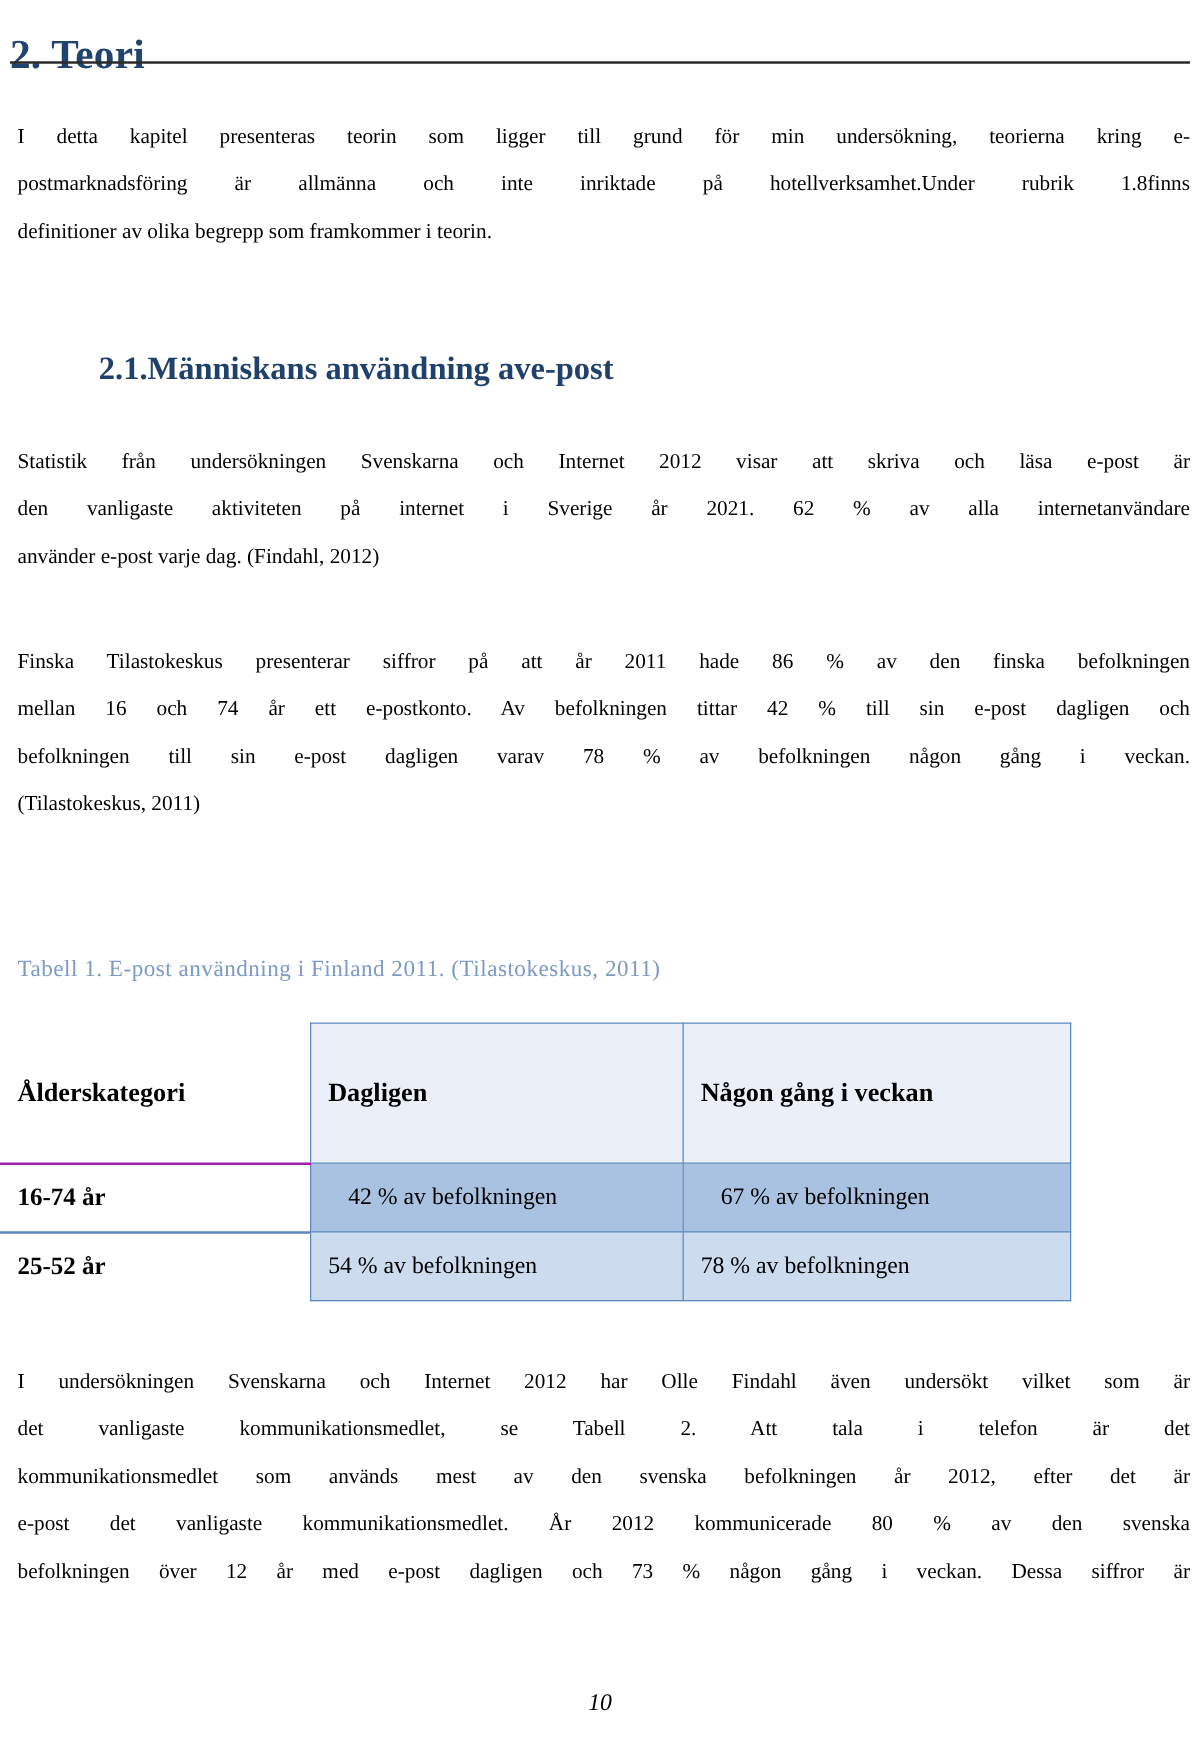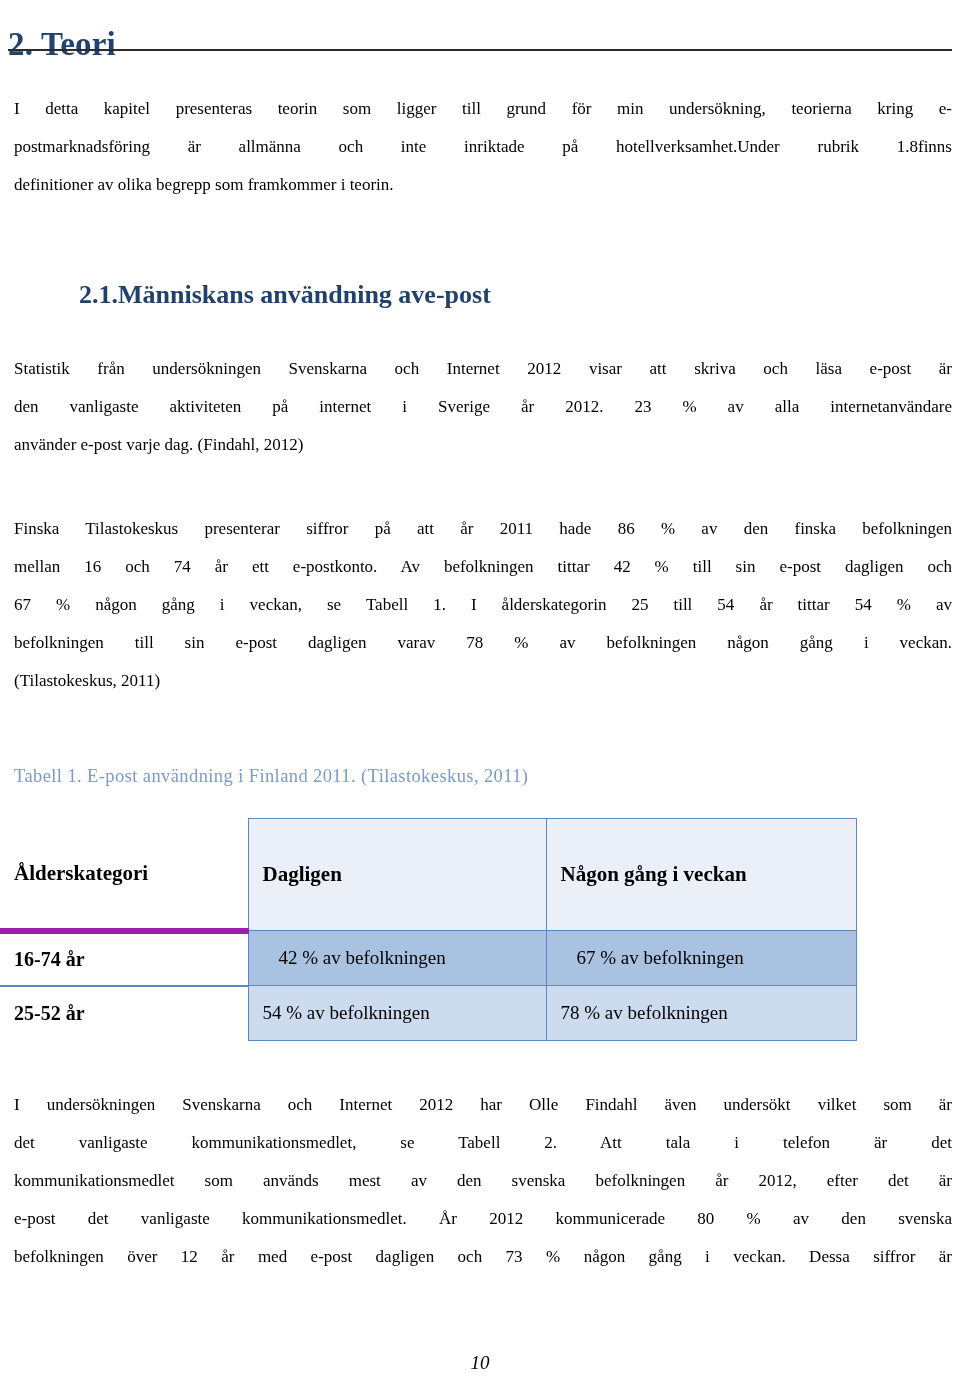--- a/index.html
+++ b/index.html
@@ -111,21 +111,21 @@
     padding: 0 8px;
     vertical-align: middle;
     text-align: left;
   }
 
   
   tr.head-row { height: 112px; }
   tr.head-row th.first {
     background: #ffffff;
     border: none;
-    border-bottom: 6px solid #a21caf;
+    border-bottom: 2px solid #a21caf;
     font-weight: bold;
     font-size: 21px;
     padding-left: 14px;
   }
   tr.head-row th.body-col {
     background: #eaeff8;
     border: 1px solid #5b88bf;
     font-weight: bold;
     font-size: 21px;
     padding-left: 14px;
@@ -188,28 +188,27 @@
   <div class="para" id="para-intro">
     <span class="line justify">I detta kapitel presenteras teorin som ligger till grund för min undersökning, teorierna kring e-</span>
     <span class="line justify">postmarknadsföring är allmänna och inte inriktade på hotellverksamhet.Under rubrik 1.8finns</span>
     <span class="line">definitioner av olika begrepp som framkommer i teorin.</span>
   </div>
 
   <h2 class="sub-heading">2.1.Människans användning ave-post</h2>
 
   <div class="para" id="para-stat">
     <span class="line justify">Statistik från undersökningen Svenskarna och Internet 2012 visar att skriva och läsa e-post är</span>
-    <span class="line justify">den vanligaste aktiviteten på internet i Sverige år 2012. 23 % av alla internetanvändare</span>
+    <span class="line justify">den vanligaste aktiviteten på internet i Sverige år 2021. 62 % av alla internetanvändare</span>
     <span class="line">använder e-post varje dag. (Findahl, 2012)</span>
   </div>
 
   <div class="para" id="para-finska">
     <span class="line justify">Finska Tilastokeskus presenterar siffror på att år 2011 hade 86 % av den finska befolkningen</span>
     <span class="line justify">mellan 16 och 74 år ett e-postkonto. Av befolkningen tittar 42 % till sin e-post dagligen och</span>
-    <span class="line justify">67 % någon gång i veckan, se Tabell 1. I ålderskategorin 25 till 54 år tittar 54 % av</span>
     <span class="line justify">befolkningen till sin e-post dagligen varav 78 % av befolkningen någon gång i veckan.</span>
     <span class="line">(Tilastokeskus, 2011)</span>
   </div>
 
   <div class="table-caption">Tabell 1. E-post användning i Finland 2011. (Tilastokeskus, 2011)</div>
 
   <div class="tbl-wrap">
     <table class="data-table">
       <colgroup>
         <col class="c1">

